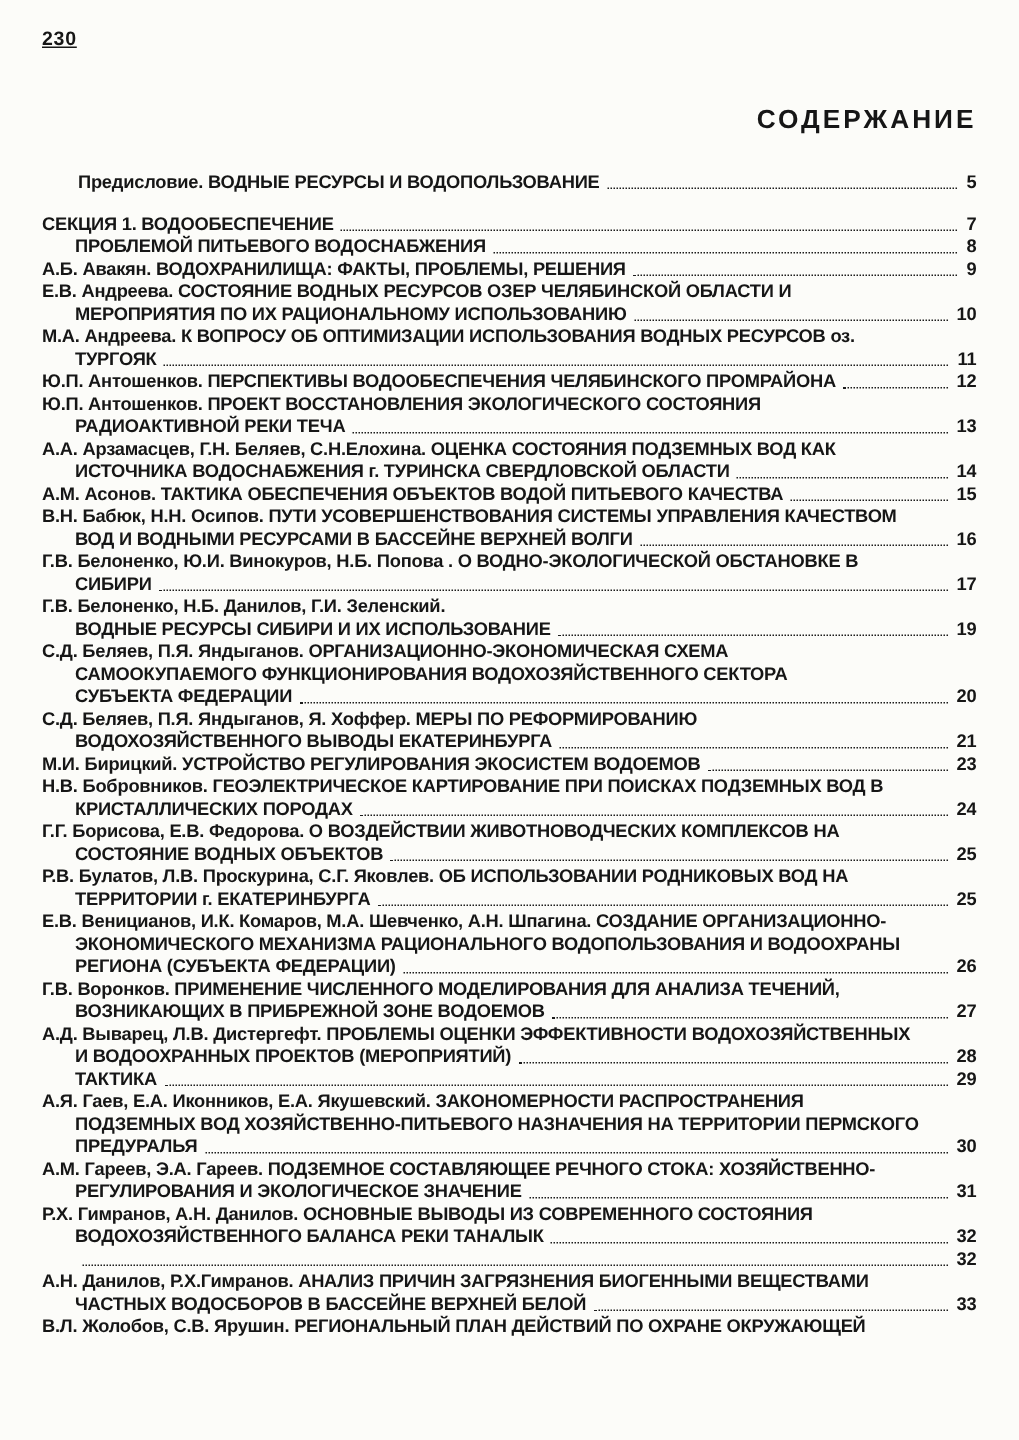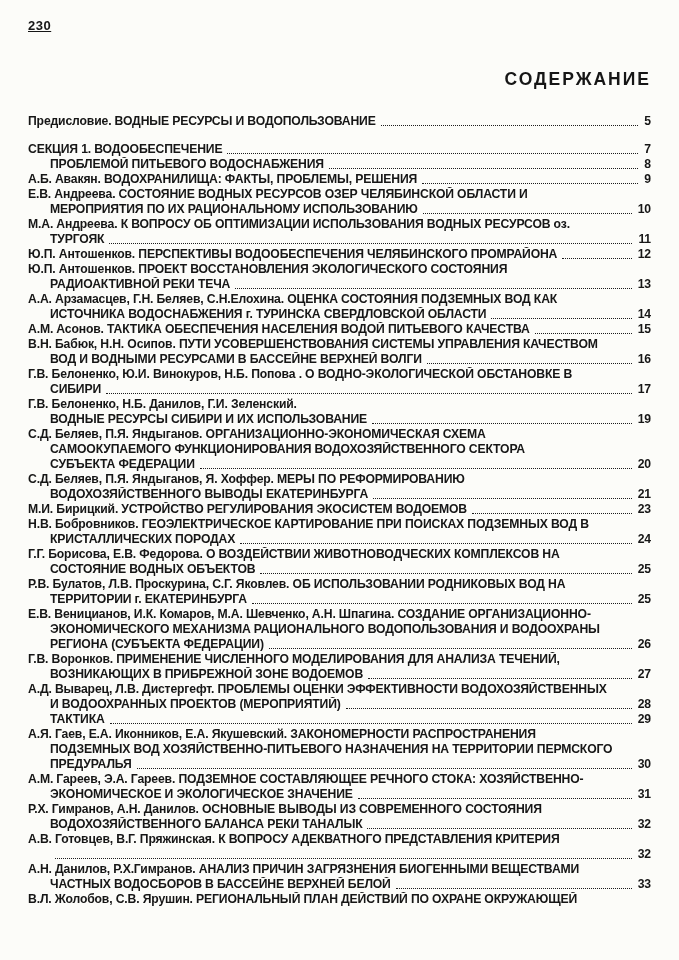--- a/index.html
+++ b/index.html
@@ -28,21 +28,21 @@
     margin-top: 36px;
     text-align: right;
     font-size: 17.5px;
     font-weight: 700;
     letter-spacing: 2px;
   }
   .toc {
     margin-top: 24px;
   }
   .toc-entry { margin: 0; }
-  .toc-entry.gap { margin-bottom: 13px; }
+  .toc-entry.gap { margin-bottom: 13px; margin-left: 24px; }
   .toc-line {
     height: 15px;
     line-height: 15px;
     font-size: 12.2px;
     font-weight: 700;
     letter-spacing: -0.15px;
     white-space: nowrap;
     overflow: hidden;
   }
   .toc-line.cont { padding-left: 22px; }
@@ -132,21 +132,21 @@
       <div class="toc-entry">
         <div class="toc-line">А.А. Арзамасцев, Г.Н. Беляев, С.Н.Елохина. ОЦЕНКА СОСТОЯНИЯ ПОДЗЕМНЫХ ВОД КАК</div>
         <div class="toc-line cont leader">
           <span class="t">ИСТОЧНИКА ВОДОСНАБЖЕНИЯ г. ТУРИНСКА СВЕРДЛОВСКОЙ ОБЛАСТИ</span>
           <span class="dots"></span>
           <span class="pg">14</span>
         </div>
       </div>
       <div class="toc-entry">
         <div class="toc-line leader">
-          <span class="t">А.М. Асонов. ТАКТИКА ОБЕСПЕЧЕНИЯ НАСЕЛЕНИЯ ВОДОЙ ПИТЬЕВОГО КАЧЕСТВА</span>
+          <span class="t">А.М. Асонов. ТАКТИКА ОБЕСПЕЧЕНИЯ ОБЪЕКТОВ ВОДОЙ ПИТЬЕВОГО КАЧЕСТВА</span>
           <span class="dots"></span>
           <span class="pg">15</span>
         </div>
       </div>
       <div class="toc-entry">
         <div class="toc-line">В.Н. Бабюк, Н.Н. Осипов. ПУТИ УСОВЕРШЕНСТВОВАНИЯ СИСТЕМЫ УПРАВЛЕНИЯ КАЧЕСТВОМ</div>
         <div class="toc-line cont leader">
           <span class="t">ВОД И ВОДНЫМИ РЕСУРСАМИ В БАССЕЙНЕ ВЕРХНЕЙ ВОЛГИ</span>
           <span class="dots"></span>
           <span class="pg">16</span>
@@ -253,35 +253,34 @@
         <div class="toc-line cont">ПОДЗЕМНЫХ ВОД ХОЗЯЙСТВЕННО-ПИТЬЕВОГО НАЗНАЧЕНИЯ НА ТЕРРИТОРИИ ПЕРМСКОГО</div>
         <div class="toc-line cont leader">
           <span class="t">ПРЕДУРАЛЬЯ</span>
           <span class="dots"></span>
           <span class="pg">30</span>
         </div>
       </div>
       <div class="toc-entry">
         <div class="toc-line">А.М. Гареев, Э.А. Гареев. ПОДЗЕМНОЕ СОСТАВЛЯЮЩЕЕ РЕЧНОГО СТОКА: ХОЗЯЙСТВЕННО-</div>
         <div class="toc-line cont leader">
-          <span class="t">ЭКОНОМИЧЕСКОЕ И ЭКОЛОГИЧЕСКОЕ ЗНАЧЕНИЕ</span>
+          <span class="t">РЕГУЛИРОВАНИЯ И ЭКОЛОГИЧЕСКОЕ ЗНАЧЕНИЕ</span>
           <span class="dots"></span>
           <span class="pg">31</span>
         </div>
       </div>
       <div class="toc-entry">
         <div class="toc-line">Р.Х. Гимранов, А.Н. Данилов. ОСНОВНЫЕ ВЫВОДЫ ИЗ СОВРЕМЕННОГО СОСТОЯНИЯ</div>
         <div class="toc-line cont leader">
           <span class="t">ВОДОХОЗЯЙСТВЕННОГО БАЛАНСА РЕКИ ТАНАЛЫК</span>
           <span class="dots"></span>
           <span class="pg">32</span>
         </div>
       </div>
       <div class="toc-entry">
-        <div class="toc-line">А.В. Готовцев, В.Г. Пряжинская. К ВОПРОСУ АДЕКВАТНОГО ПРЕДСТАВЛЕНИЯ КРИТЕРИЯ</div>
         <div class="toc-line cont leader">
           <span class="dots"></span>
           <span class="pg">32</span>
         </div>
       </div>
       <div class="toc-entry">
         <div class="toc-line">А.Н. Данилов, Р.Х.Гимранов. АНАЛИЗ ПРИЧИН ЗАГРЯЗНЕНИЯ БИОГЕННЫМИ ВЕЩЕСТВАМИ</div>
         <div class="toc-line cont leader">
           <span class="t">ЧАСТНЫХ ВОДОСБОРОВ В БАССЕЙНЕ ВЕРХНЕЙ БЕЛОЙ</span>
           <span class="dots"></span>

